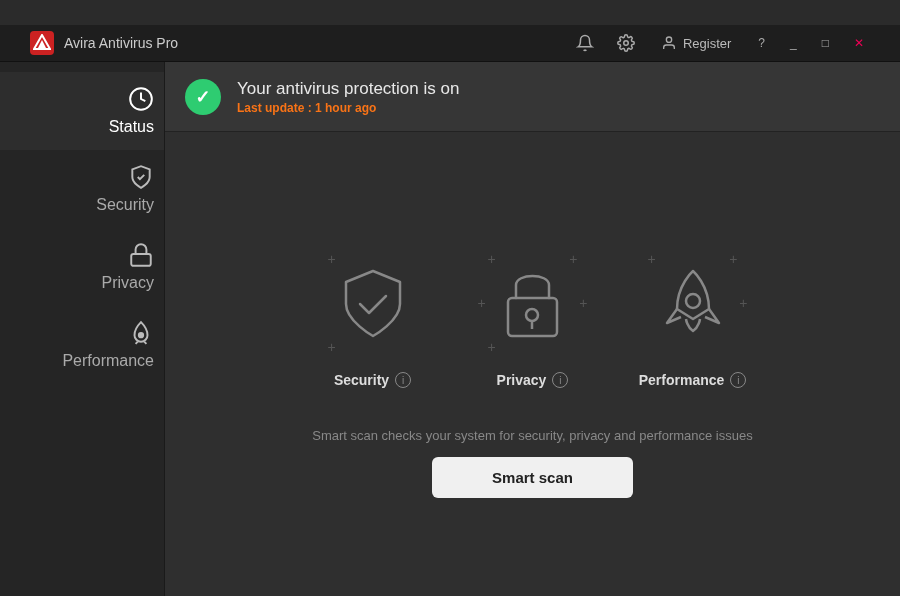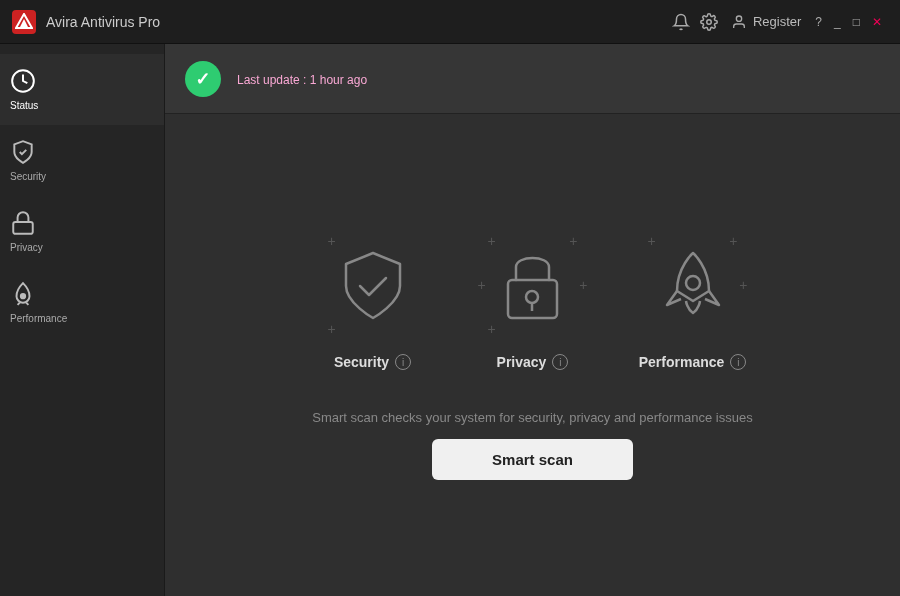--- a/index.html
+++ b/index.html
@@ -7,26 +7,27 @@
       width: 900px;
       height: 596px;
       background: #2b2b2b;
       font-family: 'Segoe UI', Arial, sans-serif;
       color: #ccc;
       overflow: hidden;
     }
 
     
     #titlebar {
-      height: 44px;
+      height: 37px;
       background: #1e1e1e;
       display: flex;
       align-items: center;
-      padding: 0 12px;
+      padding: 0 30px;
       border-bottom: 1px solid #111;
+      margin-top: 25px;
     }
     #titlebar .logo {
       width: 24px;
       height: 24px;
       background: #cc2222;
       border-radius: 4px;
       display: flex;
       align-items: center;
       justify-content: center;
       color: white;
@@ -37,21 +38,21 @@
     }
     #titlebar .app-title {
       color: #ccc;
       font-size: 14px;
       font-weight: 400;
       flex: 1;
     }
     #titlebar .title-controls {
       display: flex;
       align-items: center;
-      gap: 0;
+      gap: 13px;
     }
     #titlebar .title-controls .ctrl-icon {
       width: 28px;
       height: 28px;
       display: flex;
       align-items: center;
       justify-content: center;
       color: #aaa;
       font-size: 16px;
       cursor: pointer;
@@ -88,25 +89,25 @@
       flex-direction: column;
       align-items: center;
       padding-top: 10px;
       border-right: 1px solid #1a1a1a;
       flex-shrink: 0;
     }
     .sidebar-item {
       width: 100%;
       display: flex;
       flex-direction: column;
-      align-items: flex-start;
+      align-items: flex-end;
       padding: 14px 10px;
       cursor: pointer;
       color: #aaa;
-      font-size: 10px;
+      font-size: 16px;
       gap: 6px;
       transition: background 0.15s;
     }
     .sidebar-item.active {
       background: #2d2d2d;
       color: #fff;
     }
     .sidebar-item .si-icon {
       font-size: 22px;
       color: #bbb;
@@ -157,23 +158,24 @@
       color: white;
       font-size: 18px;
       font-weight: bold;
     }
     .status-text-block .status-title {
       color: #e8e8e8;
       font-size: 17px;
       font-weight: 500;
     }
     .status-text-block .status-sub {
-      color: #f9a8d4;
+      color: #f97316;
       font-size: 12px;
       margin-top: 2px;
+      font-weight: bold;
     }
 
     
     #cards-area {
       flex: 1;
       display: flex;
       flex-direction: column;
       align-items: center;
       justify-content: center;
       padding: 20px;
@@ -356,20 +358,21 @@
 
   </div>
 
   <div id="content">
 
     <div id="status-bar">
       <div class="status-icon-circle">
         <span class="checkmark">✓</span>
       </div>
       <div class="status-text-block">
+        <div class="status-title">Your antivirus protection is on</div>
         <div class="status-sub">Last update : 1 hour ago</div>
       </div>
     </div>
 
     <div id="cards-area">
       <div id="cards-row">
 
         <div class="card">
           <div class="card-icon-area">
             <span class="plus tl">+</span>

